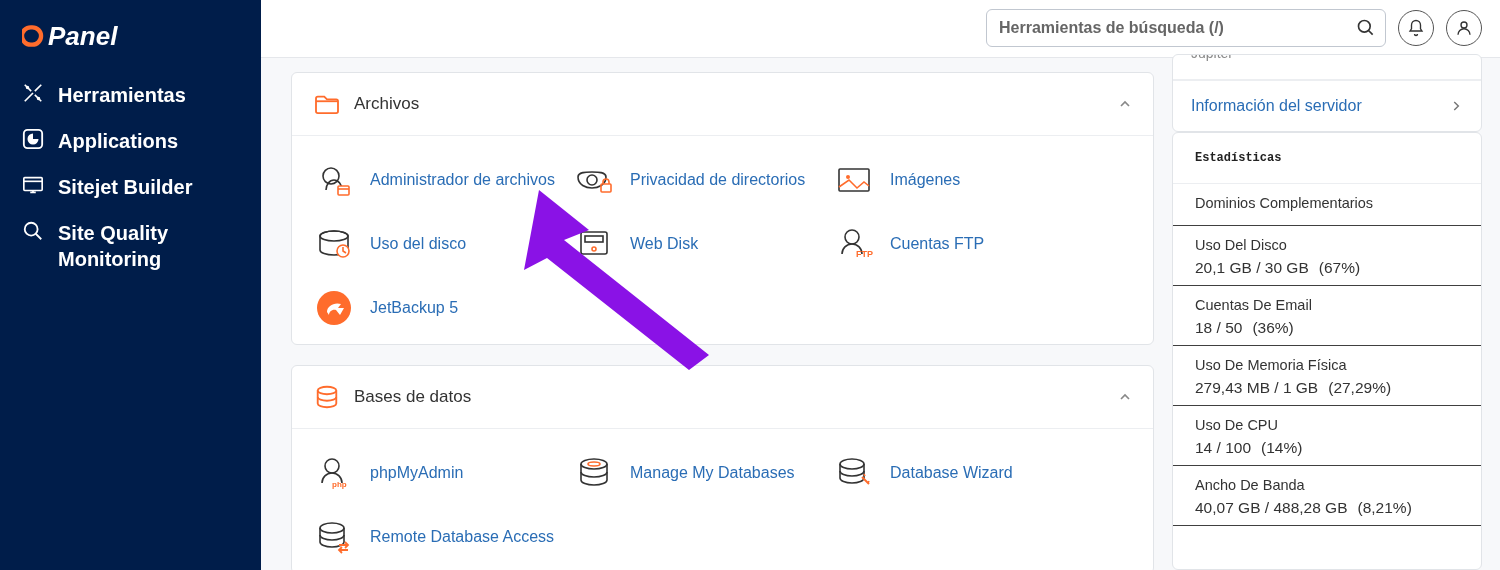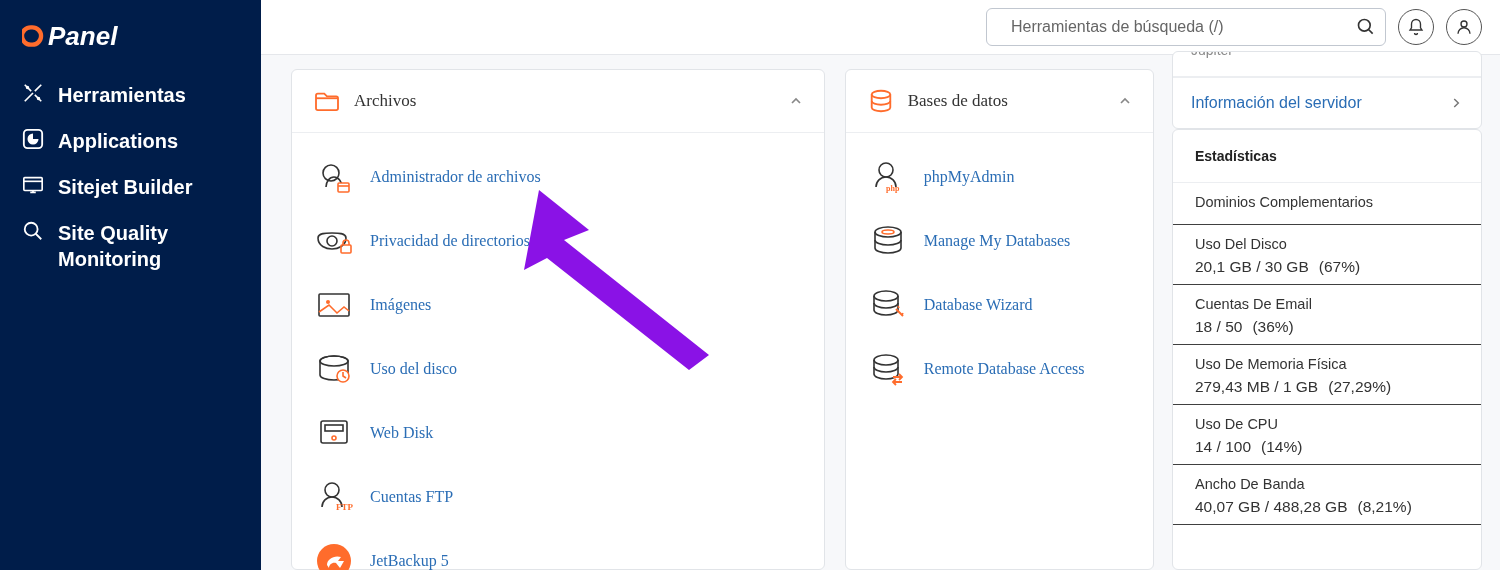--- a/index.html
+++ b/index.html
@@ -11,49 +11,49 @@
   .logo-wrap { padding: 0 22px 20px; }
   .nav { list-style: none; }
   .nav-item { display: flex; align-items: flex-start; gap: 14px; padding: 10px 22px; cursor: pointer; font-size: 20px; font-weight: 600; color: #fff; }
   .nav-icon { width: 22px; height: 22px; flex-shrink: 0; display: flex; align-items: center; justify-content: center; }
   .nav-label { line-height: 1.3; }
 
   
   .main { flex-grow: 1; display: flex; flex-direction: column; }
   .header { height: 58px; background: #fff; display: flex; align-items: center; justify-content: flex-end; padding: 0 18px; gap: 12px; border-bottom: 1px solid #e5e7eb; }
   .search-wrap { position: relative; width: 400px; }
-  .search-input { width: 100%; height: 38px; border: 1px solid #c1c7d0; border-radius: 6px; padding: 0 40px 0 24px; font-size: 16px; color: #333; }
+  .search-input { width: 100%; height: 38px; border: 1px solid #c1c7d0; border-radius: 6px; padding: 0 40px 0 12px; font-size: 16px; color: #333; font-weight: bold; }
   .search-input::placeholder { color: #666; }
   .search-btn { position: absolute; right: 4px; top: 3px; width: 32px; height: 32px; background: none; border: none; cursor: pointer; display: flex; align-items: center; justify-content: center; }
   .circle-btn { width: 36px; height: 36px; border: 1px solid #555; border-radius: 50%; background: #fff; display: flex; align-items: center; justify-content: center; cursor: pointer; }
 
   
   .content { flex-grow: 1; display: flex; gap: 18px; padding: 0 18px 0 30px; overflow: hidden; margin-top: -4px; }
-  .center-col { flex-grow: 1; display: flex; flex-direction: row; gap: 20px; padding-top: 18px; font-family: Liberation Serif, serif; }
+  .center-col { flex-grow: 1; display: flex; flex-direction: column; gap: 20px; padding-top: 18px; }
   .panel { border: 1px solid #e1e4e8; border-radius: 6px; background: #fff; }
   .panel-header { display: flex; align-items: center; gap: 14px; padding: 18px 22px; border-bottom: 1px solid #eceef1; position: relative; }
   .panel-header .ph-icon { width: 26px; height: 26px; display: flex; align-items: center; justify-content: center; }
   .panel-title { font-size: 17px; color: #333; }
   .chevron { position: absolute; right: 20px; top: 50%; transform: translateY(-50%); cursor: pointer; }
   .panel-body { padding: 12px 14px 4px; }
   .tool-grid { display: flex; flex-wrap: wrap; }
   .tool-item { width: 260px; display: flex; align-items: center; gap: 16px; padding: 12px 8px; cursor: pointer; }
   .tool-icon { width: 40px; height: 40px; flex-shrink: 0; display: flex; align-items: center; justify-content: center; }
   .tool-label { color: #2a6db5; font-size: 16px; }
 
   
   .right-col { width: 310px; flex-shrink: 0; display: flex; flex-direction: column; padding-top: 0; }
   .server-link-panel { border: 1px solid #e1e4e8; border-radius: 6px; background: #fff; overflow: hidden; }
   .server-info-row { display: flex; align-items: center; justify-content: space-between; padding: 16px 18px; border-top: 1px solid #eceef1; cursor: pointer; }
   .server-info-row .sir-label { color: #2a6db5; font-size: 16px; }
   .top-cut { padding: 12px 18px; color: #888; font-size: 14px; border-bottom: 1px solid #eceef1; height: 10px; overflow: hidden; position: relative; }
   .top-cut span { position: absolute; top: -10px; }
 
   .stats-panel { border: 1px solid #e1e4e8; border-radius: 6px; background: #fff; flex-grow: 1; overflow: hidden; }
-  .stats-header { padding: 18px 22px; font-size: 14px; font-weight: 700; border-bottom: 1px solid #eceef1; }
+  .stats-header { padding: 18px 22px; font-size: 12px; font-weight: 700; border-bottom: 1px solid #eceef1; font-family: Liberation Mono, monospace; }
   .stat-row { padding: 11px 22px 8px; border-bottom: 1px solid #404040; }
   .stat-title { font-size: 14.5px; color: #333; margin-bottom: 6px; }
   .stat-value { font-size: 15.5px; color: #333; }
   .stat-value .pct { margin-left: 10px; }
 
   svg { display: block; }
 
   
   .arrow-overlay { position: absolute; left: 479px; top: 190px; pointer-events: none; }
 </style>

